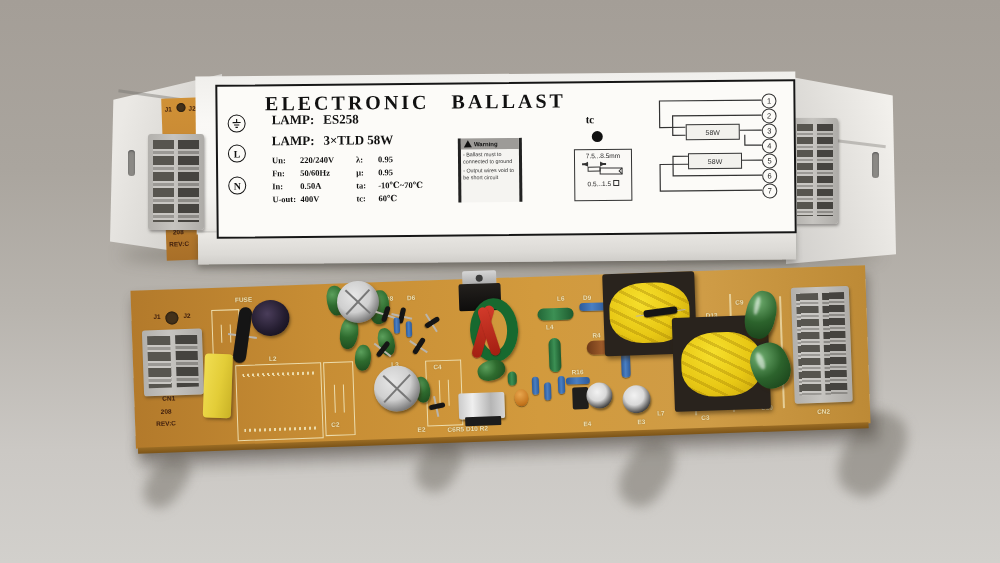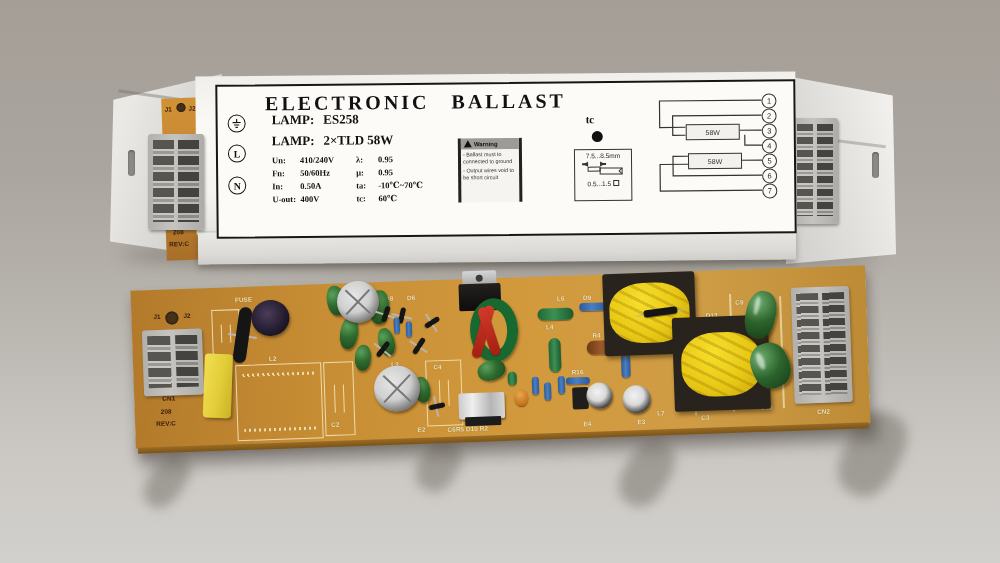--- a/index.html
+++ b/index.html
@@ -148,26 +148,26 @@
         <span>L</span>
       </div>
     <div class="sym-circle" style="top:90px;">
         <span>N</span>
       </div>
 
     <div class="model-row" style="top:26px;">
       <span>LAMP:</span><span>ES258</span>
     </div>
     <div class="lamp-row" style="top:47px;">
-      <span>LAMP:</span><span>2×TLD 58W</span>
+      <span>LAMP:</span><span>3×TLD 58W</span>
     </div>
 
     <div class="specs">
       <span>Un:</span>
-        <span>410/240V</span>
+        <span>220/240V</span>
         <span>λ:</span>
         <span>0.95</span>
       <span>Fn:</span>
         <span>50/60Hz</span>
         <span>μ:</span>
         <span>0.95</span>
       <span>In:</span>
         <span>0.50A</span>
         <span>ta:</span>
         <span>-10℃~70℃</span>

